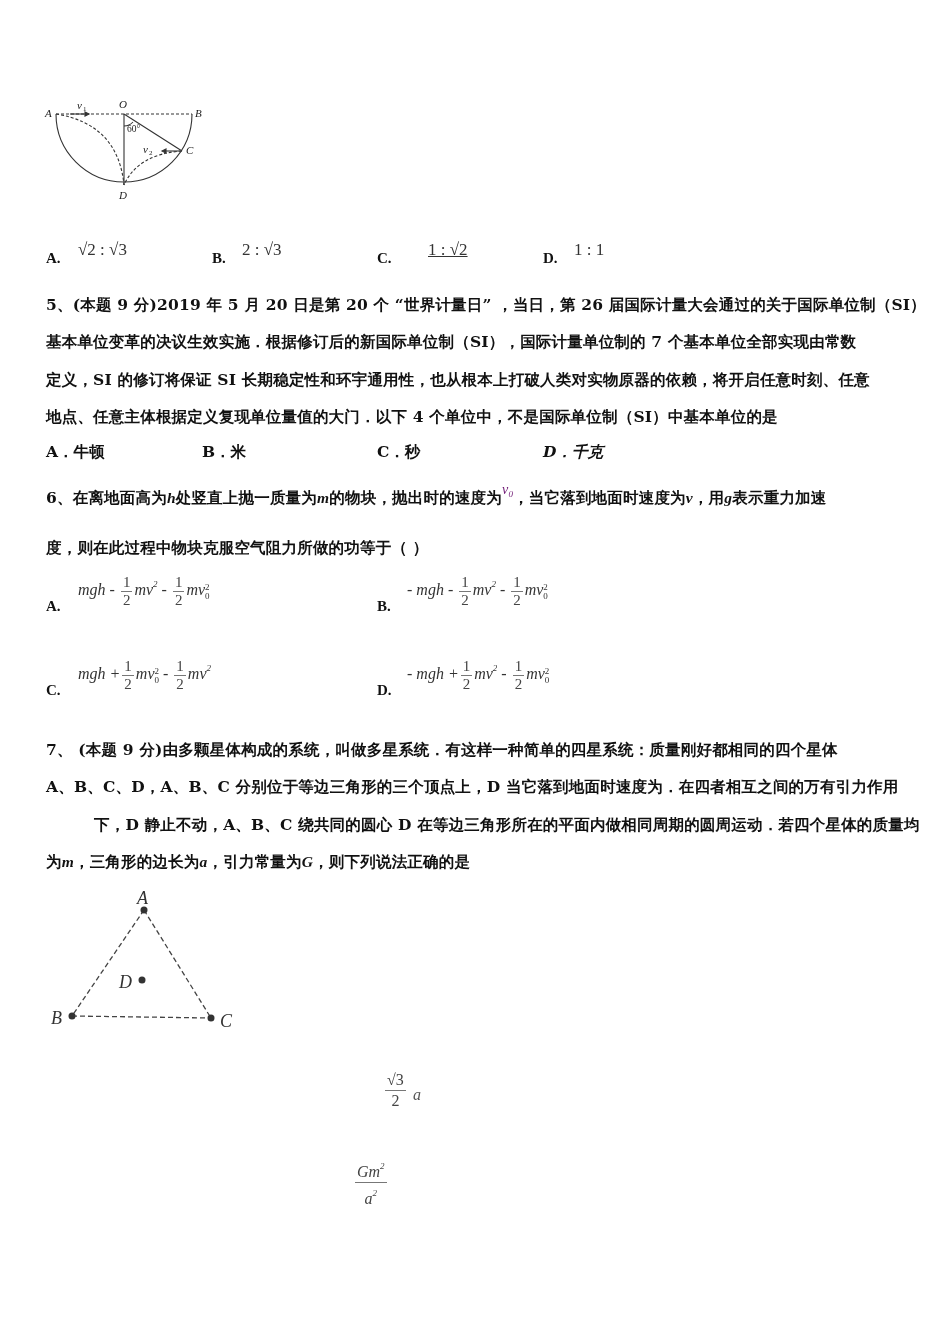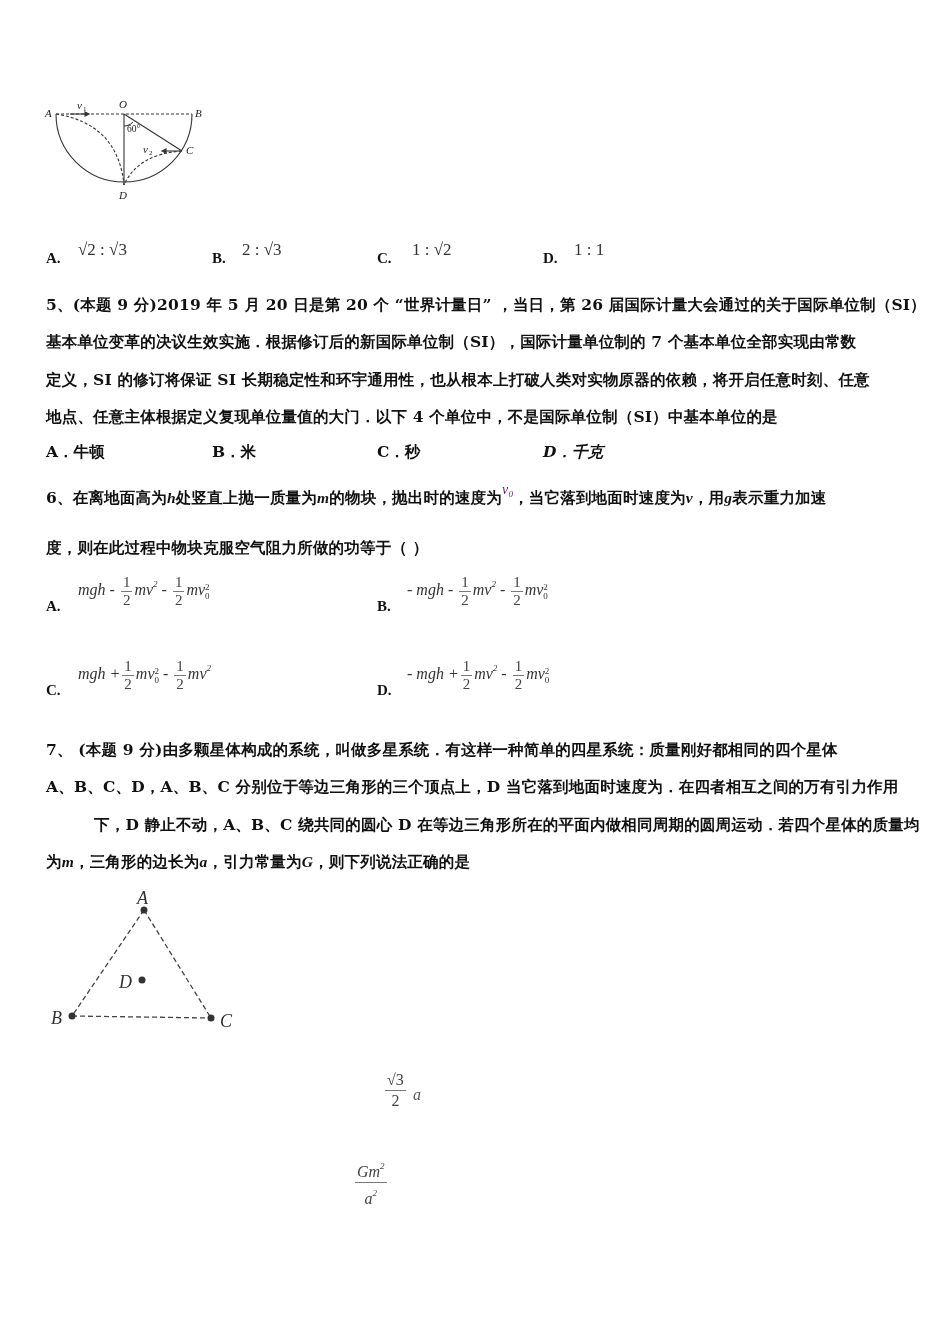--- a/index.html
+++ b/index.html
@@ -49,32 +49,32 @@
   </g>
   <text x="87" y="36" font-family="Liberation Serif, serif" font-size="9.5" fill="#222">60°</text>
 </svg>
 
 <div class="abs" style="left:46px;top:236px;width:860px;height:32px;">
   <span class="abs opt-letter" style="left:0;top:14px;">A.</span>
   <span class="abs mathup" style="left:32px;top:4px;">√2 : √3</span>
   <span class="abs opt-letter" style="left:166px;top:14px;">B.</span>
   <span class="abs mathup" style="left:196px;top:4px;">2 : √3</span>
   <span class="abs opt-letter" style="left:331px;top:14px;">C.</span>
-  <span class="abs mathup" style="left:366px;top:4px;">1 : √2</span>
+  <span class="abs mathup" style="left:382px;top:4px;text-decoration:underline;">1 : √2</span>
   <span class="abs opt-letter" style="left:497px;top:14px;">D.</span>
   <span class="abs mathup" style="left:528px;top:4px;">1 : 1</span>
 </div>
 
 <div class="line" style="top:295px;">5、(本题 9 分)2019 年 5 月 20 日是第 20 个 “世界计量日” ，当日，第 26 届国际计量大会通过的关于国际单位制（SI）</div>
 <div class="line" style="top:332px;">基本单位变革的决议生效实施．根据修订后的新国际单位制（SI），国际计量单位制的 7 个基本单位全部实现由常数</div>
 <div class="line" style="top:370px;">定义，SI 的修订将保证 SI 长期稳定性和环宇通用性，也从根本上打破人类对实物原器的依赖，将开启任意时刻、任意</div>
 <div class="line" style="top:407px;">地点、任意主体根据定义复现单位量值的大门．以下 4 个单位中，不是国际单位制（SI）中基本单位的是</div>
 <div class="abs" style="left:46px;top:442px;width:700px;height:20px;font-weight:bold;font-size:15.5px;">
   <span class="abs" style="left:0;"><span>A．</span><span>牛顿</span></span>
-  <span class="abs" style="left:166px;text-align:center;"><span>B．</span><span>米</span></span>
+  <span class="abs" style="left:156px;text-align:center;"><span>B．</span><span>米</span></span>
   <span class="abs" style="left:331px;"><span>C．</span><span>秒</span></span>
   <span class="abs" style="left:497px;font-style:italic;"><span>D．</span><span>千克</span></span>
 </div>
 
 <div class="line" style="top:488px;">
   <span>6、在离地面高为</span><span class="ital">h</span><span>处竖直上抛一质量为</span><span class="ital">m</span><span>的物块，抛出时的速度为</span><span class="math" style="color:#701a75;font-size:14px;position:relative;top:-9px;"><span>v</span><sub class="s">0</sub></span><span>，当它落到地面时速度为</span><span class="ital">v</span><span>，用</span><span class="ital">g</span><span>表示重力加速</span>
 </div>
 <div class="line" style="top:538px;">度，则在此过程中物块克服空气阻力所做的功等于（    ）</div>
 
 <div class="abs" style="left:46px;top:570px;height:50px;width:320px;">

